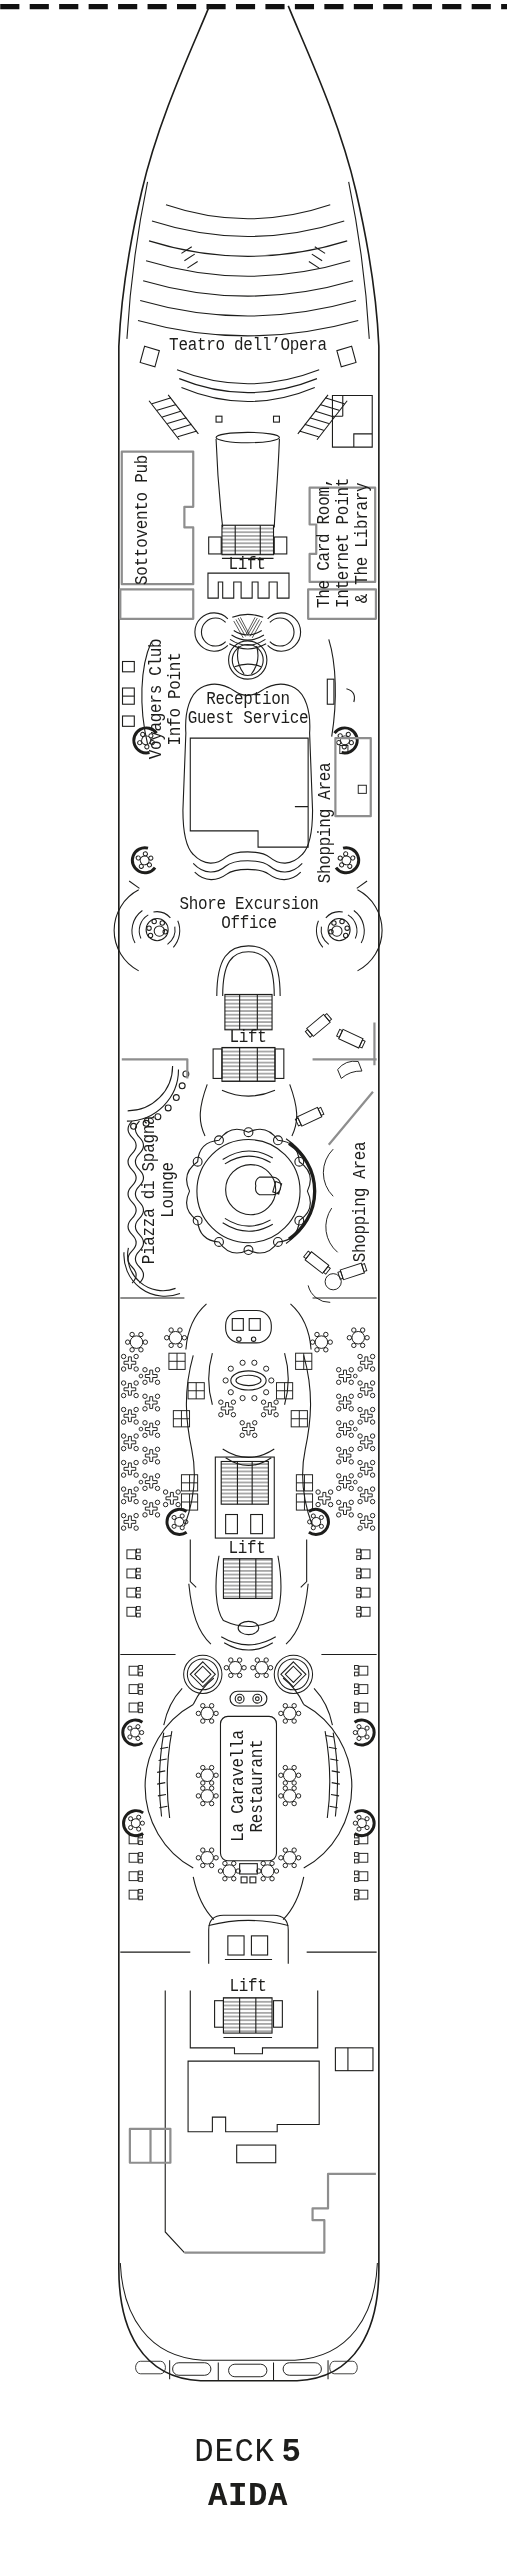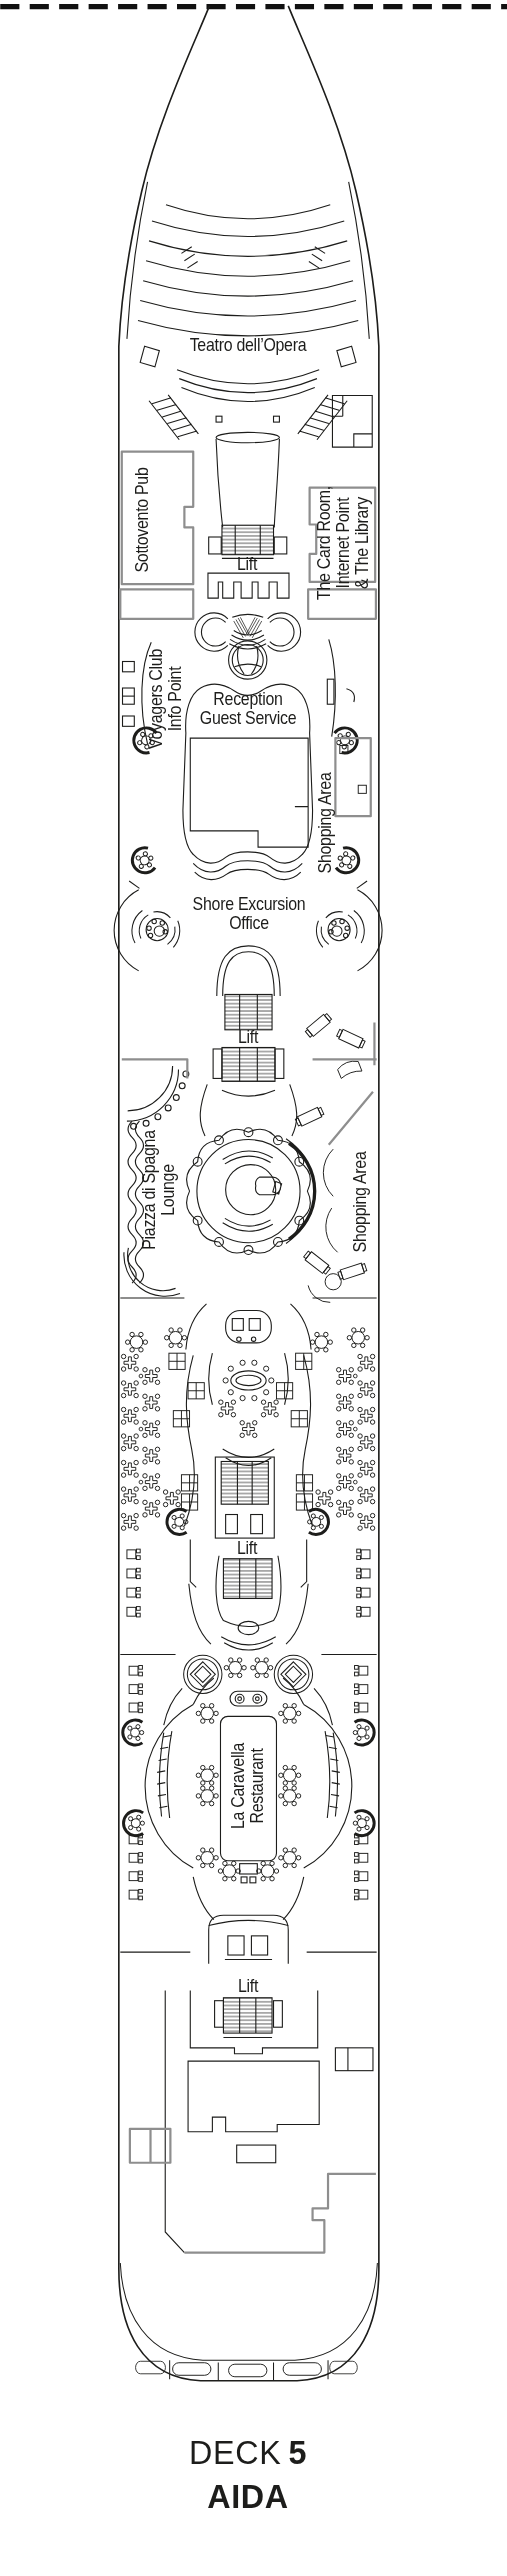--- a/index.html
+++ b/index.html
@@ -1,17 +1,17 @@
 <!DOCTYPE html>
 <html style="font-size:11.8px"><head>
 <meta charset="utf-8">
 <style>
   html,body{margin:0;padding:0;background:#ffffff;}
   .canvas{position:relative;width:508px;height:2576px;background:#ffffff;overflow:hidden;
-          font-family:Liberation Sans, sans-serif;color:#1d1d1b;}
+          font-family:Liberation Mono, monospace;color:#1d1d1b;}
   .art{position:absolute;left:0;top:0;}
   .lbl{position:absolute;font-size:17.7px;line-height:19px;letter-spacing:-0.3px;white-space:nowrap;
        text-align:center;color:#1d1d1b;transform:translate(-50%,-50%) scaleX(.9);}
   .lbl.v{transform:translate(-50%,-50%) rotate(-90deg) scaleX(.9);}
   .deck-title{position:absolute;left:248px;top:2452px;transform:translate(-50%,-50%) scaleX(.95);
        font-size:34px;letter-spacing:0.7px;white-space:nowrap;color:#1d1d1b;}
   .deck-title .num{font-weight:700;margin-left:7.4px;}
   .ship-name{position:absolute;left:248px;top:2496px;transform:translate(-50%,-50%) scaleX(.95);
        font-size:34px;font-weight:700;letter-spacing:0.7px;white-space:nowrap;color:#1d1d1b;}
 </style>

